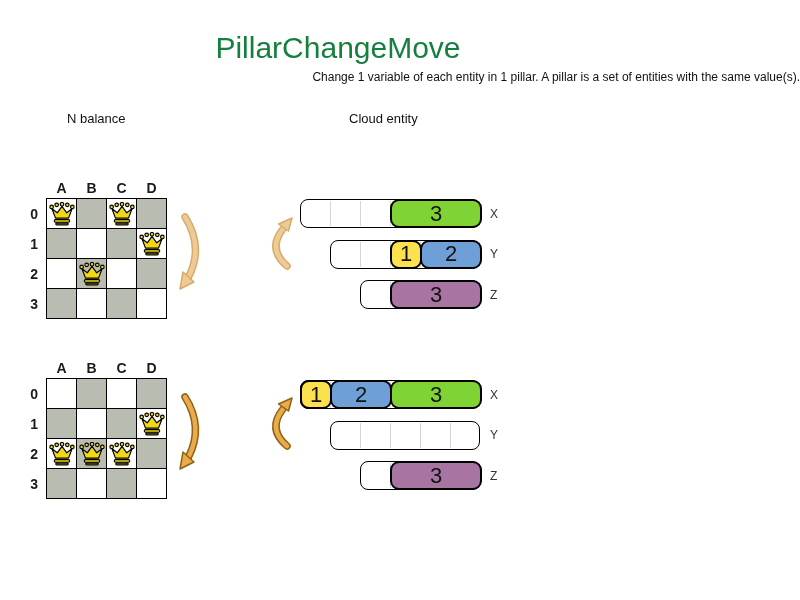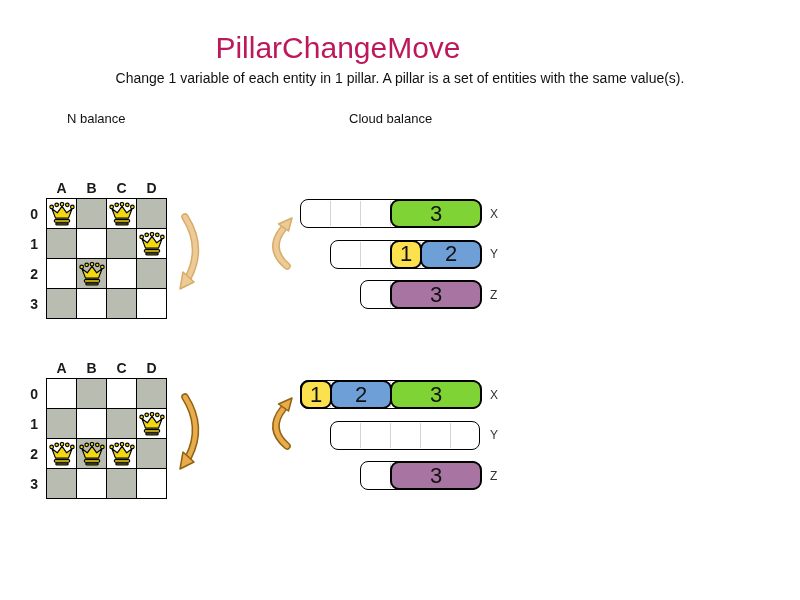--- a/index.html
+++ b/index.html
@@ -1,18 +1,18 @@
 <!DOCTYPE html>
 <html style="--board-dark-square: #b9bdb1; --queen-gold: #f2d813; --block-green: #80d335; --block-yellow: #fbe14e; --block-blue: #6f9fd7; --block-purple: #a874a2; --arrow-light-fill: #eccb98; --arrow-light-stroke: #d9ab67; --arrow-dark-fill: #e9ab4b; --arrow-dark-stroke: #8f6312;"><head>
 <meta charset="utf-8">
 <style>
   html,body{margin:0;padding:0;background:#fff;font-family:"Liberation Sans",sans-serif;}
   .canvas{position:relative;width:800px;height:600px;background:#fff;overflow:hidden;}
-  .title{position:absolute;top:31px;left:0;width:676px;text-align:center;font-size:30px;font-weight:400;color:#be185d;}
-  .subtitle{position:absolute;top:70px;left:0;width:800px;text-align:center;font-size:14px;color:#111;}
+  .title{position:absolute;top:31px;left:0;width:676px;text-align:center;font-size:30px;font-weight:400;color:#15803d;}
+  .subtitle{position:absolute;top:70px;left:0;width:800px;text-align:right;font-size:12px;color:#111;}
   .section-label{position:absolute;font-size:13px;color:#111;}
   .sec-nq{left:67px;top:111px;}
   .sec-cb{left:349px;top:111px;}
 
   
   .board{position:absolute;}
   .grid{position:relative;display:grid;grid-template-columns:repeat(4,29px);grid-auto-rows:29px;gap:1px;padding:1px;background:#000;width:fit-content;}
   .cell{background:#fff;display:flex;align-items:center;justify-content:center;}
   .cell.dark{background:var(--board-dark-square,#b9bdb1);}
   .queen{width:26px;height:24px;display:block;}
@@ -39,21 +39,21 @@
   .arrow-dark .tail-inner{stroke:var(--arrow-dark-fill,#e9ab4b);}
   .arrow-dark .head{fill:var(--arrow-dark-fill,#e9ab4b);stroke:var(--arrow-dark-stroke,#8f6312);}
 </style>
 </head>
 <body>
 
 <div class="canvas">
   <div class="title">PillarChangeMove</div>
   <div class="subtitle">Change 1 variable of each entity in 1 pillar. A pillar is a set of entities with the same value(s).</div>
   <div class="section-label sec-nq">N balance</div>
-  <div class="section-label sec-cb">Cloud balance</div>
+  <div class="section-label sec-cb">Cloud entity</div>
 
   <div class="board" id="board-0" style="left:46px;top:198px;">
       <div class="grid">
         <div class="cell">
           <svg class="queen" viewBox="0 0 44 40">
     <g stroke="#000" stroke-width="2" stroke-linejoin="round">
       <path class="qfill" d="M5 11 L11 27 L33 27 L39 11 L30 18 L22 7 L14 18 Z"></path>
       <circle class="qfill" cx="4.5" cy="8" r="3"></circle>
       <circle class="qfill" cx="13" cy="4.5" r="3"></circle>
       <circle class="qfill" cx="22" cy="3.5" r="3"></circle>

